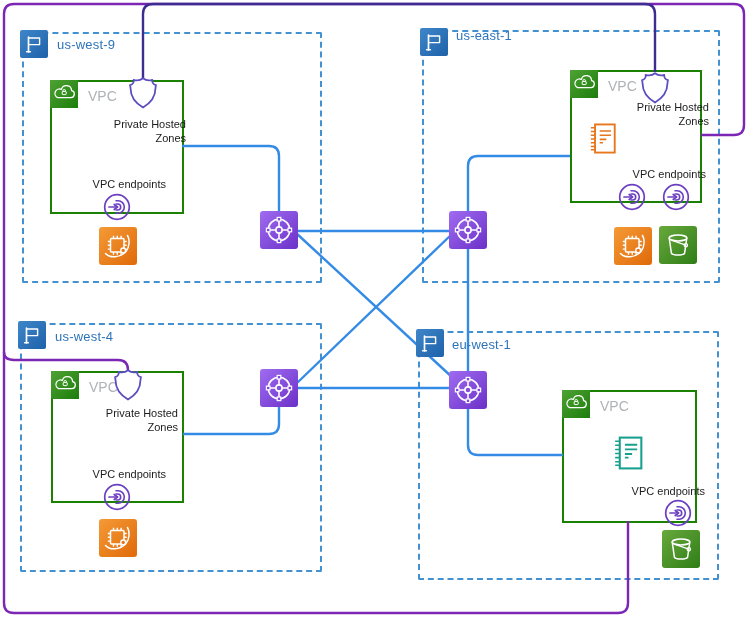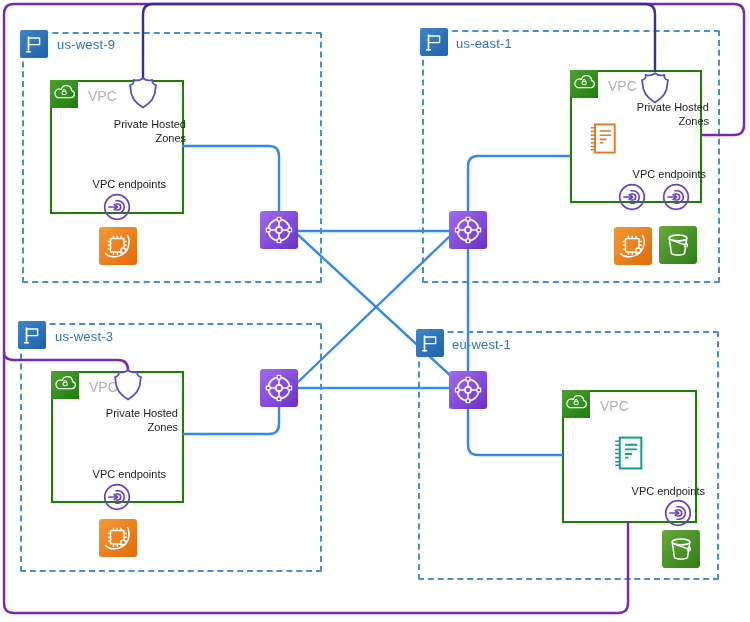--- a/index.html
+++ b/index.html
@@ -184,25 +184,25 @@
     </g>
   </svg>
 
   <svg class="flag" style="left:20px;top:30px">
       <use href="#sym-flag"></use>
     </svg>
   <span class="region-label" style="left:57px;top:37px">us-west-9</span>
   <svg class="flag" style="left:420px;top:28px">
       <use href="#sym-flag"></use>
     </svg>
-  <span class="region-label" style="left:456px;top:36px">us-east-1</span>
+  <span class="region-label" style="left:456px;top:28px">us-east-1</span>
   <svg class="flag" style="left:18px;top:321px">
       <use href="#sym-flag"></use>
     </svg>
-  <span class="region-label" style="left:55px;top:329px">us-west-3</span>
+  <span class="region-label" style="left:55px;top:329px">us-west-4</span>
   <svg class="flag" style="left:416px;top:329px">
       <use href="#sym-flag"></use>
     </svg>
   <span class="region-label" style="left:452px;top:337px">eu-west-1</span>
 
   <svg class="icon38" style="left:260px;top:211px">
       <use href="#sym-tgw"></use>
     </svg>
   <svg class="icon38" style="left:449px;top:211px">
       <use href="#sym-tgw"></use>

